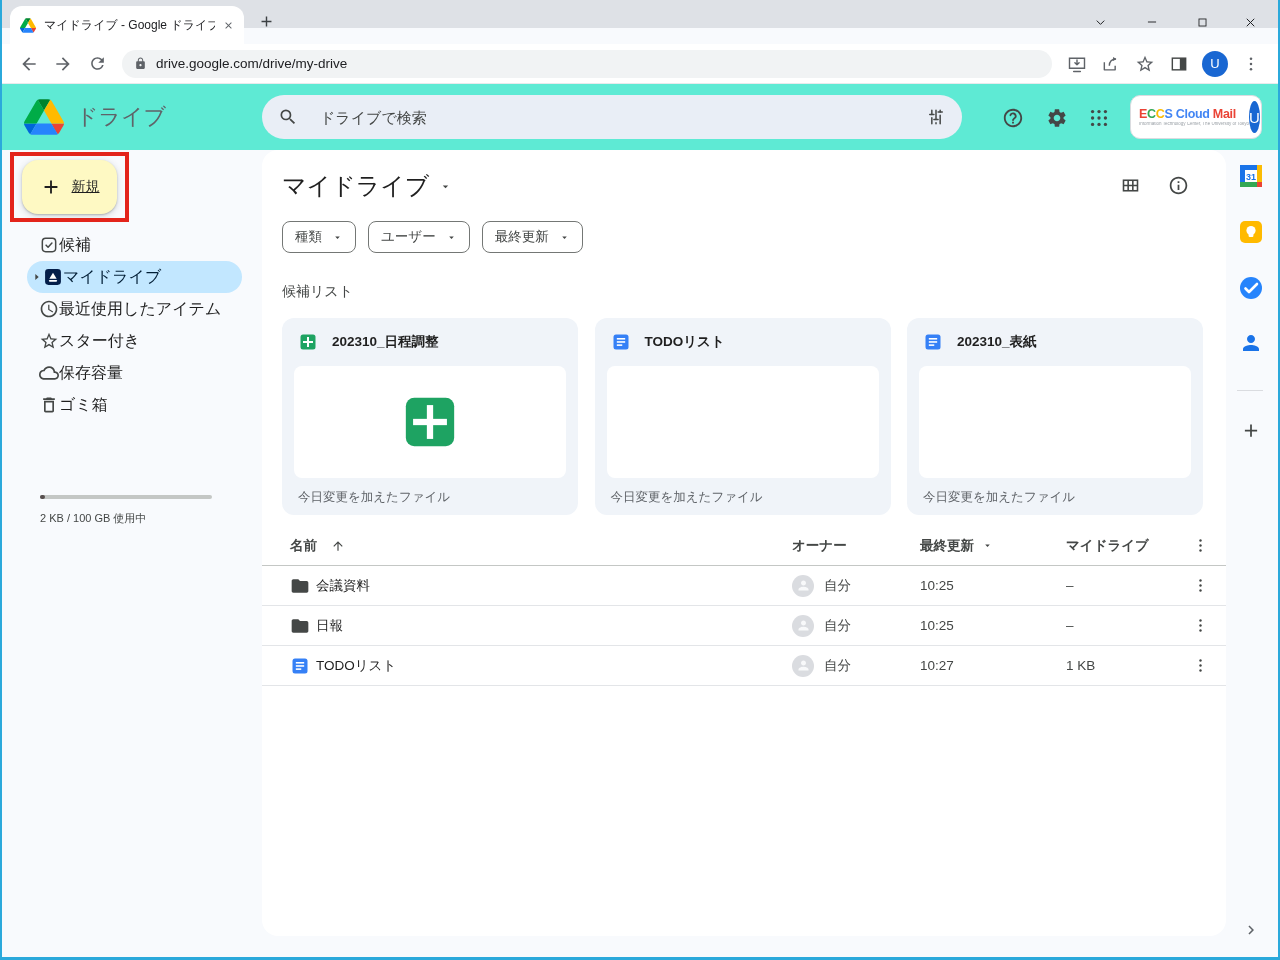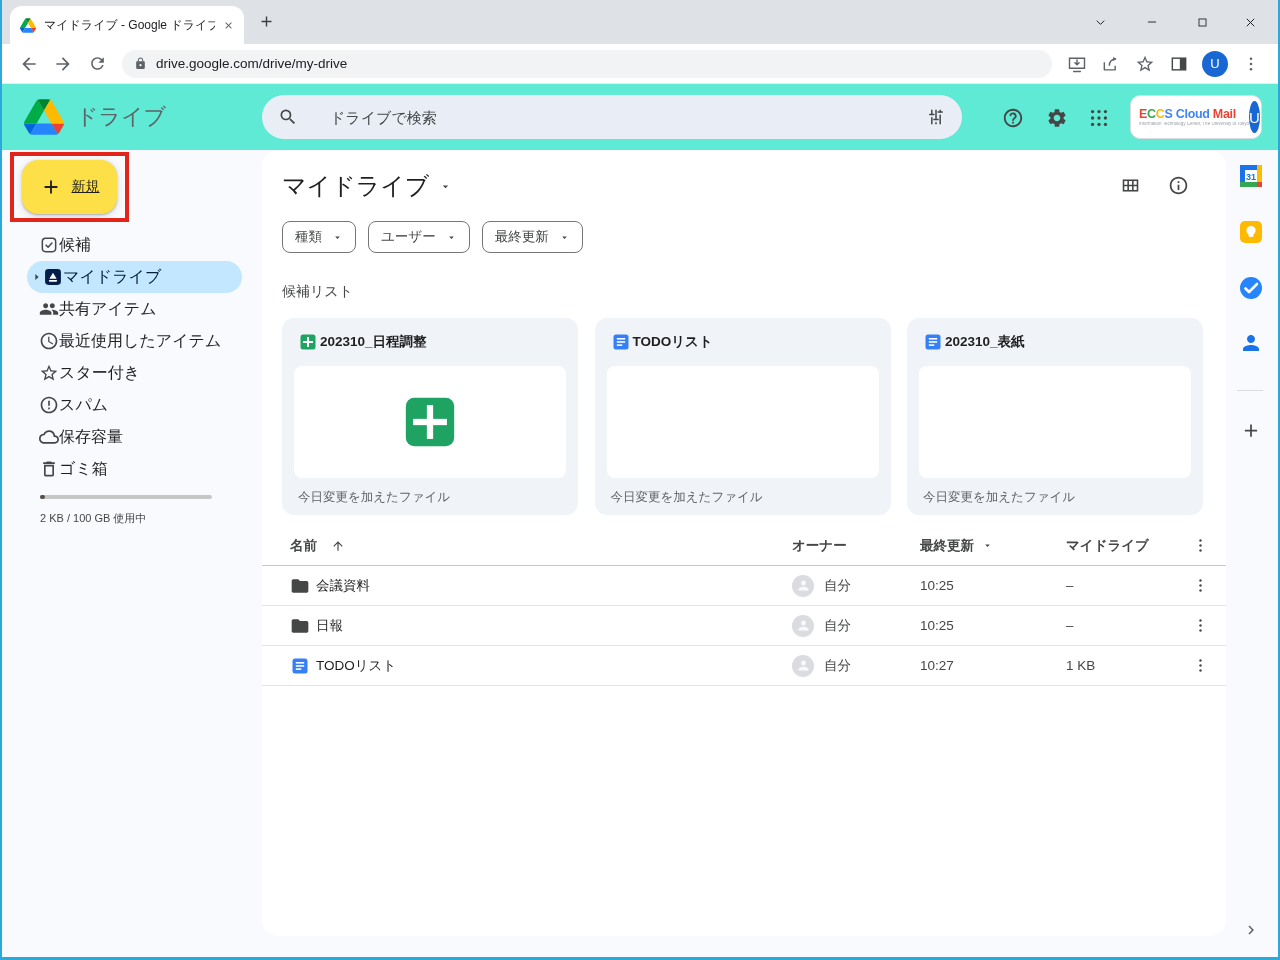--- a/index.html
+++ b/index.html
@@ -3,59 +3,59 @@
 <meta charset="utf-8">
 <style>
   * { margin:0; padding:0; box-sizing:border-box; }
   html,body { width:1280px; height:960px; }
   body { font-family:"Liberation Sans", sans-serif; }
   .page { position:relative; width:1280px; height:960px; background:#F8FAFD; overflow:hidden;
           border-left:2px solid #2BA9DB; border-right:2px solid #2BA9DB; border-bottom:3px solid #2BA9DB; }
   .i { display:inline-flex; align-items:center; justify-content:center; flex:none; }
 
   
-  .titlebar { position:absolute; left:0; top:0; right:0; height:44px; background:#DEE1E6; }
+  .titlebar { position:absolute; left:0; top:0; right:0; height:28px; background:#DEE1E6; }
   .tab { position:absolute; left:8px; top:6px; width:234px; height:38px; background:#fff;
          border-radius:12px 12px 0 0; display:flex; align-items:center; padding:0 10px; gap:8px; }
   .tab-title { flex:1; font-size:12px; color:#202124; white-space:nowrap; overflow:hidden; }
   .newtab { position:absolute; left:256px; top:13px; color:#3C4043; }
   .winbtn { position:absolute; top:0; height:44px; width:44px; display:flex; align-items:center; justify-content:center; color:#202124; }
   .navbar { position:absolute; left:0; top:44px; right:0; height:40px; background:#fff; display:flex;
             align-items:center; padding:0 10px; border-bottom:1px solid #E8EAED; }
   .navbtn { width:34px; height:34px; display:flex; align-items:center; justify-content:center; color:#5F6368; }
   .urlbar { flex:1; height:28px; background:#F1F3F4; border-radius:14px; margin:0 8px; display:flex;
             align-items:center; padding:0 12px; gap:9px; }
   .url-text { font-size:13.5px; color:#202124; }
   .chrome-avatar { width:26px; height:26px; border-radius:50%; background:#1967D2; color:#fff; font-size:13px;
                    display:flex; align-items:center; justify-content:center; margin:0 6px; }
 
   
   .drive-header { position:absolute; left:0; top:84px; right:0; height:66px; background:#5eead4;padding-left:15px; }
   .drive-logo { position:absolute; left:22px; top:15px; }
   .drive-name { position:absolute; left:74px; top:18px; font-size:22px; color:#5F6368; }
   .searchbar { position:absolute; left:260px; top:11px; width:700px; height:44px; background:#E9EEF6;
-               border-radius:22px; display:flex; align-items:center; padding:0 16px; gap:32px; }
+               border-radius:22px; display:flex; align-items:center; padding:0 16px; gap:22px; }
   .searchbar input { flex:1; border:none; outline:none; background:transparent; font-size:15px; color:#1F1F1F;
                      font-family:"Liberation Sans",sans-serif; }
   .searchbar input::placeholder { color:#444746; opacity:1; }
   .hdr-icon { position:absolute; top:22px; width:24px; height:24px; color:#444746; display:flex; align-items:center; justify-content:center; }
   .eccs-box { position:absolute; left:1128px; top:11px; width:132px; height:44px; background:#fff;
               border:1px solid #DADCE0; border-radius:10px; display:flex; align-items:center; padding:0 5px 0 8px; }
   .eccs-text { flex:1; line-height:1; }
   .eccs-line1 { font-size:12.5px; font-weight:bold; letter-spacing:-0.3px; white-space:nowrap; }
   .el0{color:#EA4335}.el1{color:#34A853}.el2{color:#FBBC04}.el3{color:#4285F4}
   .ew-cloud{color:#4285F4}.ew-mail{color:#EA4335}
   .eccs-line2 { font-size:4.5px; color:#9AA0A6; white-space:nowrap; overflow:hidden; margin-top:2px; }
   .eccs-avatar { width:32px; height:32px; border-radius:50%; background:#1967D2; color:#fff; font-size:15px;
                  display:flex; align-items:center; justify-content:center; }
 
   
   .sidebar { position:absolute; left:0; top:150px; width:260px; bottom:0; }
   .annotation-box { position:absolute; left:8px; top:2px; width:119px; height:70px; border:4px solid #E3241B; z-index:5; }
-  .new-btn { position:absolute; left:20px; top:10px; width:95px; height:54px; background:#fde047; border-radius:16px;
+  .new-btn { position:absolute; left:20px; top:10px; width:95px; height:54px; background:#fef9c3; border-radius:16px;
              box-shadow:0 1px 2px rgba(60,64,67,.3),0 2px 6px 1px rgba(60,64,67,.15);
              display:flex; align-items:center; justify-content:center; gap:10px; font-size:14px; color:#1F1F1F;text-decoration:underline; }
   .nav-list { position:absolute; left:0; top:79px; right:0; }
   .nav-item { height:32px; margin:0 20px 0 25px; padding-left:12px; border-radius:16px; display:flex;
               align-items:center; font-size:16px; color:#1F1F1F; }
   .nav-item .i { color:#444746; }
   .nav-item.selected { background:#C2E7FF; color:#001D35; padding-left:4px; }
   .expander { width:12px; color:#444746; display:flex; justify-content:center; }
   .storage-bar { position:absolute; left:38px; top:345px; width:172px; height:4px; background:#C4C7C5; border-radius:2px; }
   .storage-fill { width:5px; height:4px; background:#574F4E; border-radius:2px; }
@@ -65,21 +65,21 @@
   .main { position:absolute; left:260px; top:150px; width:964px; height:786px; background:#fff; border-radius:16px; }
   .page-title-row { position:absolute; left:20px; top:20px; display:flex; align-items:center; gap:10px; }
   .page-title { font-size:24px; color:#1F1F1F; }
   .view-icon { position:absolute; top:23px; width:24px; height:24px; color:#444746; display:flex; align-items:center; justify-content:center; }
   .chips { position:absolute; left:20px; top:71px; display:flex; gap:12px; }
   .chip { height:32px; border:1px solid #747775; border-radius:8px; display:flex; align-items:center;
           padding:0 12px; gap:10px; font-size:13.5px; color:#444746; background:#fff; }
   .suggest-label { position:absolute; left:20px; top:133px; font-size:14px; color:#444746; }
   .cards { position:absolute; left:20px; top:168px; display:flex; gap:16.5px; }
   .card { width:296px; height:197px; background:#F0F4F9; border-radius:12px; overflow:hidden; }
-  .card-head { height:48px; display:flex; align-items:center; padding:0 16px; gap:2px; }
+  .card-head { height:48px; display:flex; align-items:center; padding:0 16px; gap:14px; }
   .card-title { font-size:13.5px; font-weight:bold; color:#1F1F1F; }
   .card-preview { margin:0 12px; height:112px; background:#fff; border-radius:8px;
                   display:flex; align-items:center; justify-content:center; }
   .card-caption { padding:11px 16px; font-size:12.5px; color:#5F6368; }
 
   .filetable { position:absolute; left:0; top:376px; right:0; }
   .trow { display:flex; align-items:center; height:40px; border-bottom:1px solid #E3E5E8; }
   .trow.thead { border-bottom:1px solid #C4C7C5; font-weight:bold; color:#444746; }
   .c-name { flex:1; padding-left:28px; display:flex; align-items:center; gap:6px; font-size:13.5px; color:#1F1F1F; }
   .thead .c-name { gap:14px; font-size:13.5px; color:#444746; }
@@ -298,48 +298,32 @@
               <rect x="2.5" y="2.5" width="19" height="19" rx="4" fill="#041E49"></rect>
               <path d="M12 6.8l4.4 7.4H7.6z" fill="#fff"></path>
               <rect x="7" y="15.6" width="10" height="2" rx="1" fill="#fff"></rect>
             </svg>
         </span>
         <span>マイドライブ</span>
       </div>
       <div class="nav-item">
         <span class="i">
           <svg viewBox="0 0 24 24" width="20" height="20" fill="#444746">
-              <path d="M16 11c1.66 0 2.99-1.34 2.99-3S17.66 5 16 5s-3 1.34-3 3 1.34 3 3 3zm-8 0c1.66 0 2.99-1.34 2.99-3S9.66 5 8 5 5 6.34 5 8s1.34 3 3 3zm0 2c-2.33 0-7 1.17-7 3.5V19h14v-2.5C15 14.17 10.33 13 8 13zm8 0c-.29 0-.62.02-.97.05 1.16.84 1.97 1.97 1.97 3.45V19h6v-2.5c0-2.33-4.67-3.5-7-3.5z"></path>
-            </svg>
-        </span>
-        <span>共有アイテム</span>
-      </div>
-      <div class="nav-item">
-        <span class="i">
-          <svg viewBox="0 0 24 24" width="20" height="20" fill="#444746">
               <path d="M11.99 2C6.47 2 2 6.48 2 12s4.47 10 9.99 10C17.52 22 22 17.52 22 12S17.52 2 11.99 2zM12 20c-4.42 0-8-3.58-8-8s3.58-8 8-8 8 3.58 8 8-3.58 8-8 8zm.5-13H11v6l5.25 3.15.75-1.23-4.5-2.67z"></path>
             </svg>
         </span>
         <span>最近使用したアイテム</span>
       </div>
       <div class="nav-item">
         <span class="i">
           <svg viewBox="0 0 24 24" width="20" height="20" fill="#444746">
               <path d="M22 9.24l-7.19-.62L12 2 9.19 8.63 2 9.24l5.46 4.73L5.82 21 12 17.27 18.18 21l-1.63-7.03L22 9.24zM12 15.4l-3.76 2.27 1-4.28-3.32-2.88 4.38-.38L12 6.1l1.71 4.04 4.38.38-3.32 2.88 1 4.28L12 15.4z"></path>
             </svg>
         </span>
         <span>スター付き</span>
-      </div>
-      <div class="nav-item">
-        <span class="i">
-          <svg viewBox="0 0 24 24" width="20" height="20" fill="#444746">
-              <path d="M11 15h2v2h-2zm0-8h2v6h-2zm.99-5C6.47 2 2 6.48 2 12s4.47 10 9.99 10C17.52 22 22 17.52 22 12S17.52 2 11.99 2zM12 20c-4.42 0-8-3.58-8-8s3.58-8 8-8 8 3.58 8 8-3.58 8-8 8z"></path>
-            </svg>
-        </span>
-        <span>スパム</span>
       </div>
       <div class="nav-item">
         <span class="i">
           <svg viewBox="0 0 24 24" width="20" height="20" fill="#444746">
               <path d="M19.35 10.04A7.49 7.49 0 0012 4C9.11 4 6.6 5.64 5.35 8.04A5.994 5.994 0 000 14c0 3.31 2.69 6 6 6h13c2.76 0 5-2.24 5-5 0-2.64-2.05-4.78-4.65-4.96zM19 18H6c-2.21 0-4-1.79-4-4s1.79-4 4-4h.71C7.37 7.69 9.48 6 12 6c3.04 0 5.5 2.46 5.5 5.5v.5H19c1.66 0 3 1.34 3 3s-1.34 3-3 3z"></path>
             </svg>
         </span>
         <span>保存容量</span>
       </div>
       <div class="nav-item">

